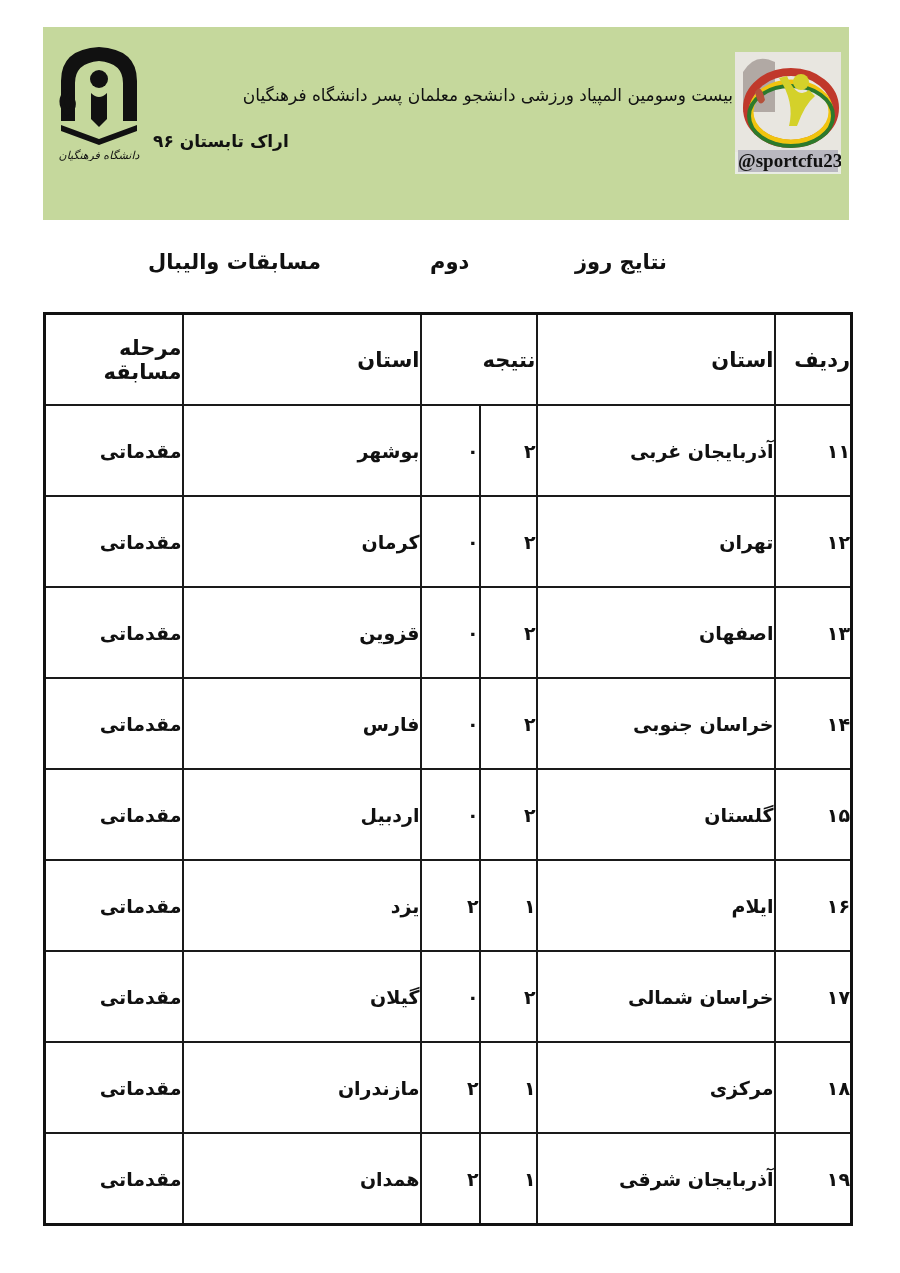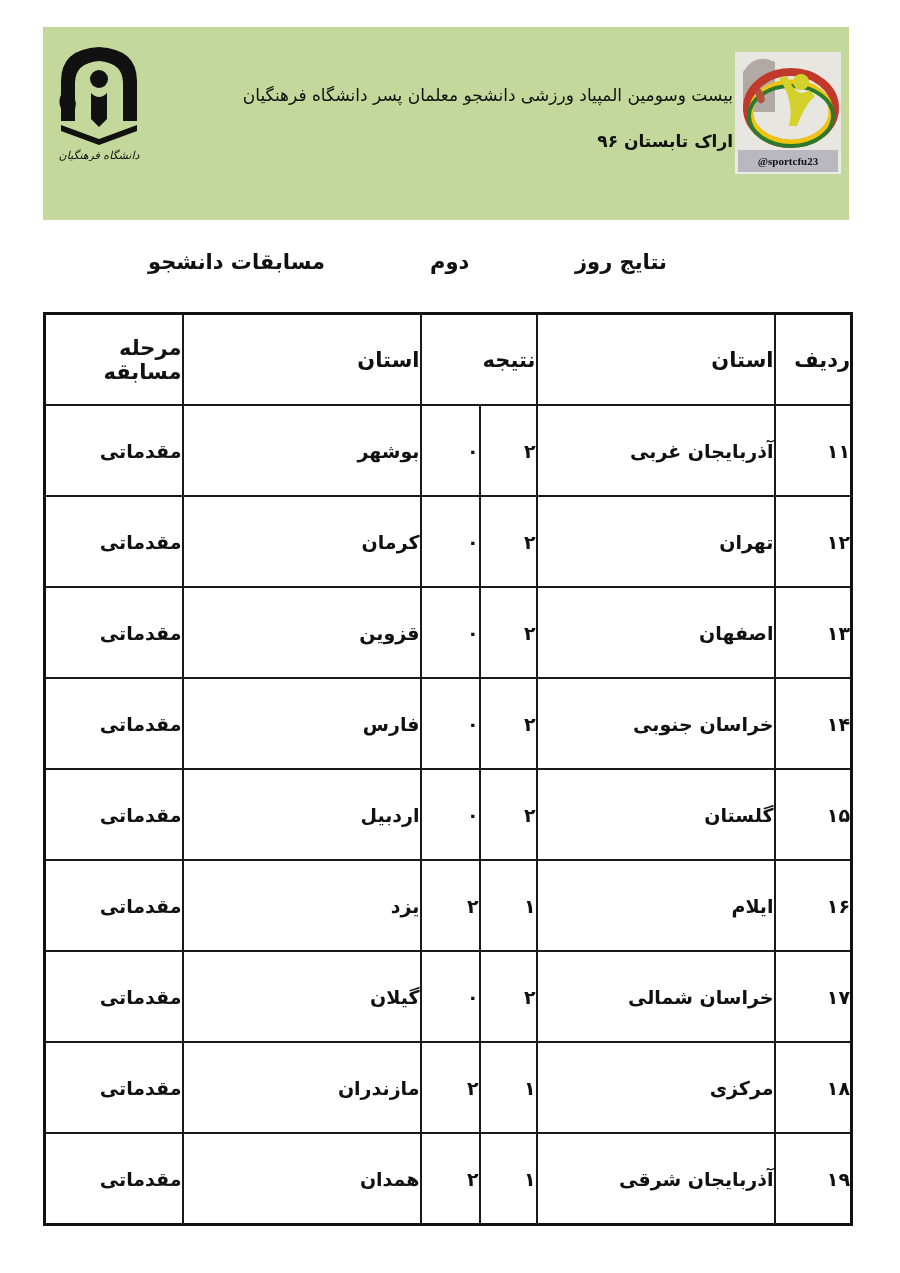--- a/index.html
+++ b/index.html
@@ -14,28 +14,28 @@
     .uni-logo {
       position: absolute; left: 8px; top: 14px; width: 96px; height: 120px;
     }
     .sport-logo {
       position: absolute; left: 692px; top: 25px; width: 106px; height: 122px;
       background: #e9ece4; overflow: hidden;
     }
     .sport-logo .tag {
       position: absolute; left: 3px; right: 3px; bottom: 2px; height: 22px;
       background: #b9b8c0; font-family: "Liberation Serif", serif; font-weight: bold;
-      font-size: 11px; color: #111; text-align: center; line-height: 22px;
+      font-size: 19px; color: #111; text-align: center; line-height: 22px;
     }
     .banner-title {
       position: absolute; left: 110px; width: 580px; top: 58px; text-align: right;
       font-weight: normal; font-size: 17px; direction: rtl;
     }
     .banner-sub {
-      position: absolute; left: 110px; width: 580px; top: 104px; text-align: right;
+      position: absolute; left: 110px; width: 580px; top: 104px; text-align: left;
       font-weight: bold; font-size: 17px; direction: rtl;
     }
     .subtitle-row { position: absolute; top: 250px; font-weight: bold; font-size: 21px; direction: rtl; }
     .results-table {
       position: absolute; left: 43px; top: 312px; width: 807px;
       border-collapse: collapse; direction: rtl; table-layout: fixed;
     }
     .results-table td, .results-table th {
       border: 2px solid #1a1a1a; height: 89px; text-align: right; vertical-align: middle;
       font-weight: bold; font-size: 19px; padding: 0;
@@ -77,21 +77,21 @@
       <circle cx="66" cy="30" r="8" fill="#d4d12a"></circle>
       <path d="M44 26 Q60 50 54 74 L62 74 Q70 52 80 44 L74 38 Q62 48 52 24 Z" fill="#d4d12a"></path>
       <path d="M20 40 Q26 30 30 48 Q24 58 20 40 Z" fill="#b5513a"></path>
     </svg>
     <div class="tag">@sportcfu23</div>
   </div>
 </div>
 
 <div class="subtitle-row" style="left:575px;text-align:right;">نتایج روز</div>
 <div class="subtitle-row" style="left:430px;">دوم</div>
-<div class="subtitle-row" style="left:148px;">مسابقات دانشجو</div>
+<div class="subtitle-row" style="left:148px;">مسابقات والیبال</div>
 
 <table class="results-table">
   <colgroup>
     <col style="width:77px">
     <col style="width:238px">
     <col style="width:57px">
     <col style="width:59px">
     <col style="width:238px">
     <col style="width:138px">
   </colgroup>

